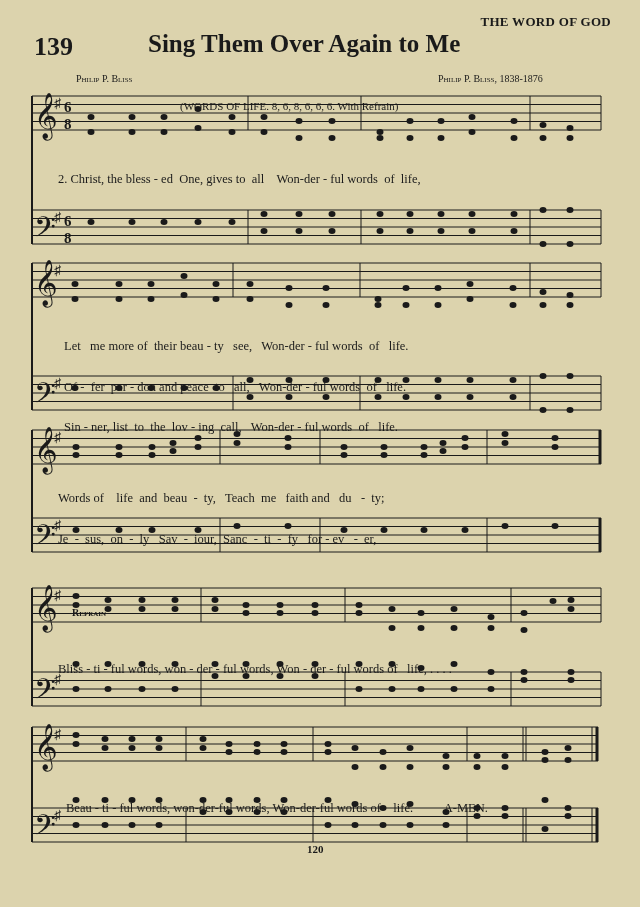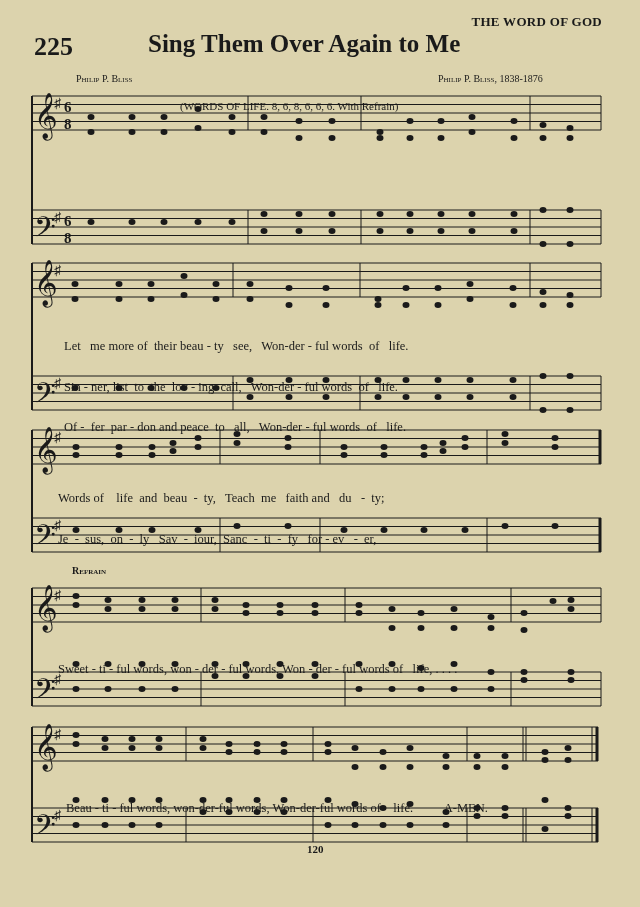--- a/index.html
+++ b/index.html
@@ -5,29 +5,29 @@
   html,body{margin:0;padding:0;}
   body{width:640px;height:907px;background:#dcd3ad;position:relative;overflow:hidden;
        font-family:"Liberation Serif","DejaVu Serif",serif;color:#1a1a1a;}
   .abs{position:absolute;}
   .section{font-weight:bold;font-size:13px;letter-spacing:0.3px;}
   .num{font-weight:bold;font-size:26px;font-family:"Liberation Serif",serif;}
   .title{font-weight:bold;font-size:25px;font-family:"Liberation Serif",serif;}
   .sub{font-size:11px;margin-top:40px;}
   .credit{font-size:10px;font-variant:small-caps;}
   .lyric{font-size:12.5px;line-height:13.5px;white-space:pre;}
-  .refrain-label{font-size:10px;font-weight:bold;font-variant:small-caps;}
+  .refrain-label{font-size:10px;font-weight:bold;font-variant:small-caps;margin-top:42px;}
   .pageno{font-size:11px;font-weight:bold;}
   svg{position:absolute;left:0;overflow:visible;}
 </style>
 </head>
 <body>
 
-<div class="abs section" style="right:38px;top:14px;">THE WORD OF GOD</div>
-<div class="abs num" style="left:34px;top:32px;">225</div>
+<div class="abs section" style="right:29px;top:14px;">THE WORD OF GOD</div>
+<div class="abs num" style="left:34px;top:32px;">139</div>
 <div class="abs title" style="left:148px;top:30px;">Sing Them Over Again to Me</div>
 <div class="abs sub" style="left:180px;top:60px;">(WORDS OF LIFE.  8, 6, 8, 6, 6, 6.  With Refrain)</div>
 <div class="abs credit" style="left:54px;top:73px;margin-left:22px;">Philip P. Bliss</div>
 <div class="abs credit" style="left:438px;top:73px;">Philip P. Bliss, 1838-1876</div>
 
 <svg width="640" height="907" style="top:0">
   <defs>
     <g id="staff5">
       <line x1="0" y1="0" x2="1" y2="0"></line>
     </g>
@@ -459,35 +459,36 @@
         <ellipse cx="545" cy="800" rx="3.5" ry="3"></ellipse>
           <ellipse cx="545" cy="829" rx="3.5" ry="3"></ellipse>
         <ellipse cx="568" cy="808" rx="3.5" ry="3"></ellipse>
           <ellipse cx="568" cy="816" rx="3.5" ry="3"></ellipse>
       </g>
     </g>
   </g>
 </svg>
 
 <div class="abs lyric" style="left:58px;top:146px;">
+  <div>2. Christ, the bless - ed  One, gives to  all    Won-der - ful words  of  life,</div>
 </div>
 
 <div class="abs lyric" style="left:64px;top:313px;">
   <div>Let   me more of  their beau - ty   see,   Won-der - ful words  of   life.</div>
+  <div>Of -  fer  par - don and peace  to   all,   Won-der - ful words  of   life.</div>
   <div>Sin - ner, list  to  the  lov - ing  call,   Won-der - ful words  of   life.</div>
-  <div>Of -  fer  par - don and peace  to   all,   Won-der - ful words  of   life.</div>
 </div>
 
 <div class="abs lyric" style="left:58px;top:465px;">
   <div>Words of    life  and  beau  -  ty,   Teach  me   faith and   du   -  ty;</div>
   <div>Je  -  sus,  on  -  ly   Sav  -  iour,  Sanc  -  ti  -  fy   for - ev   -  er,</div>
 </div>
 
 <div class="abs refrain-label" style="left:72px;top:565px;">Refrain</div>
 <div class="abs lyric" style="left:58px;top:636px;">
-  <div>Sweet - ti - ful words, won - der - ful words, Won - der - ful words of   life, . . . .</div>
+  <div>Bliss - ti - ful words, won - der - ful words, Won - der - ful words of   life, . . . .</div>
 </div>
 
 <div class="abs lyric" style="left:58px;top:775px;margin-left:8px;">
   <div>Beau - ti - ful words, won-der-ful words, Won-der-ful words of    life.          A-MEN.</div>
 </div>
 
 <div class="abs pageno" style="left:307px;top:843px;text-align:center;">120</div>
 
 </body></html>

